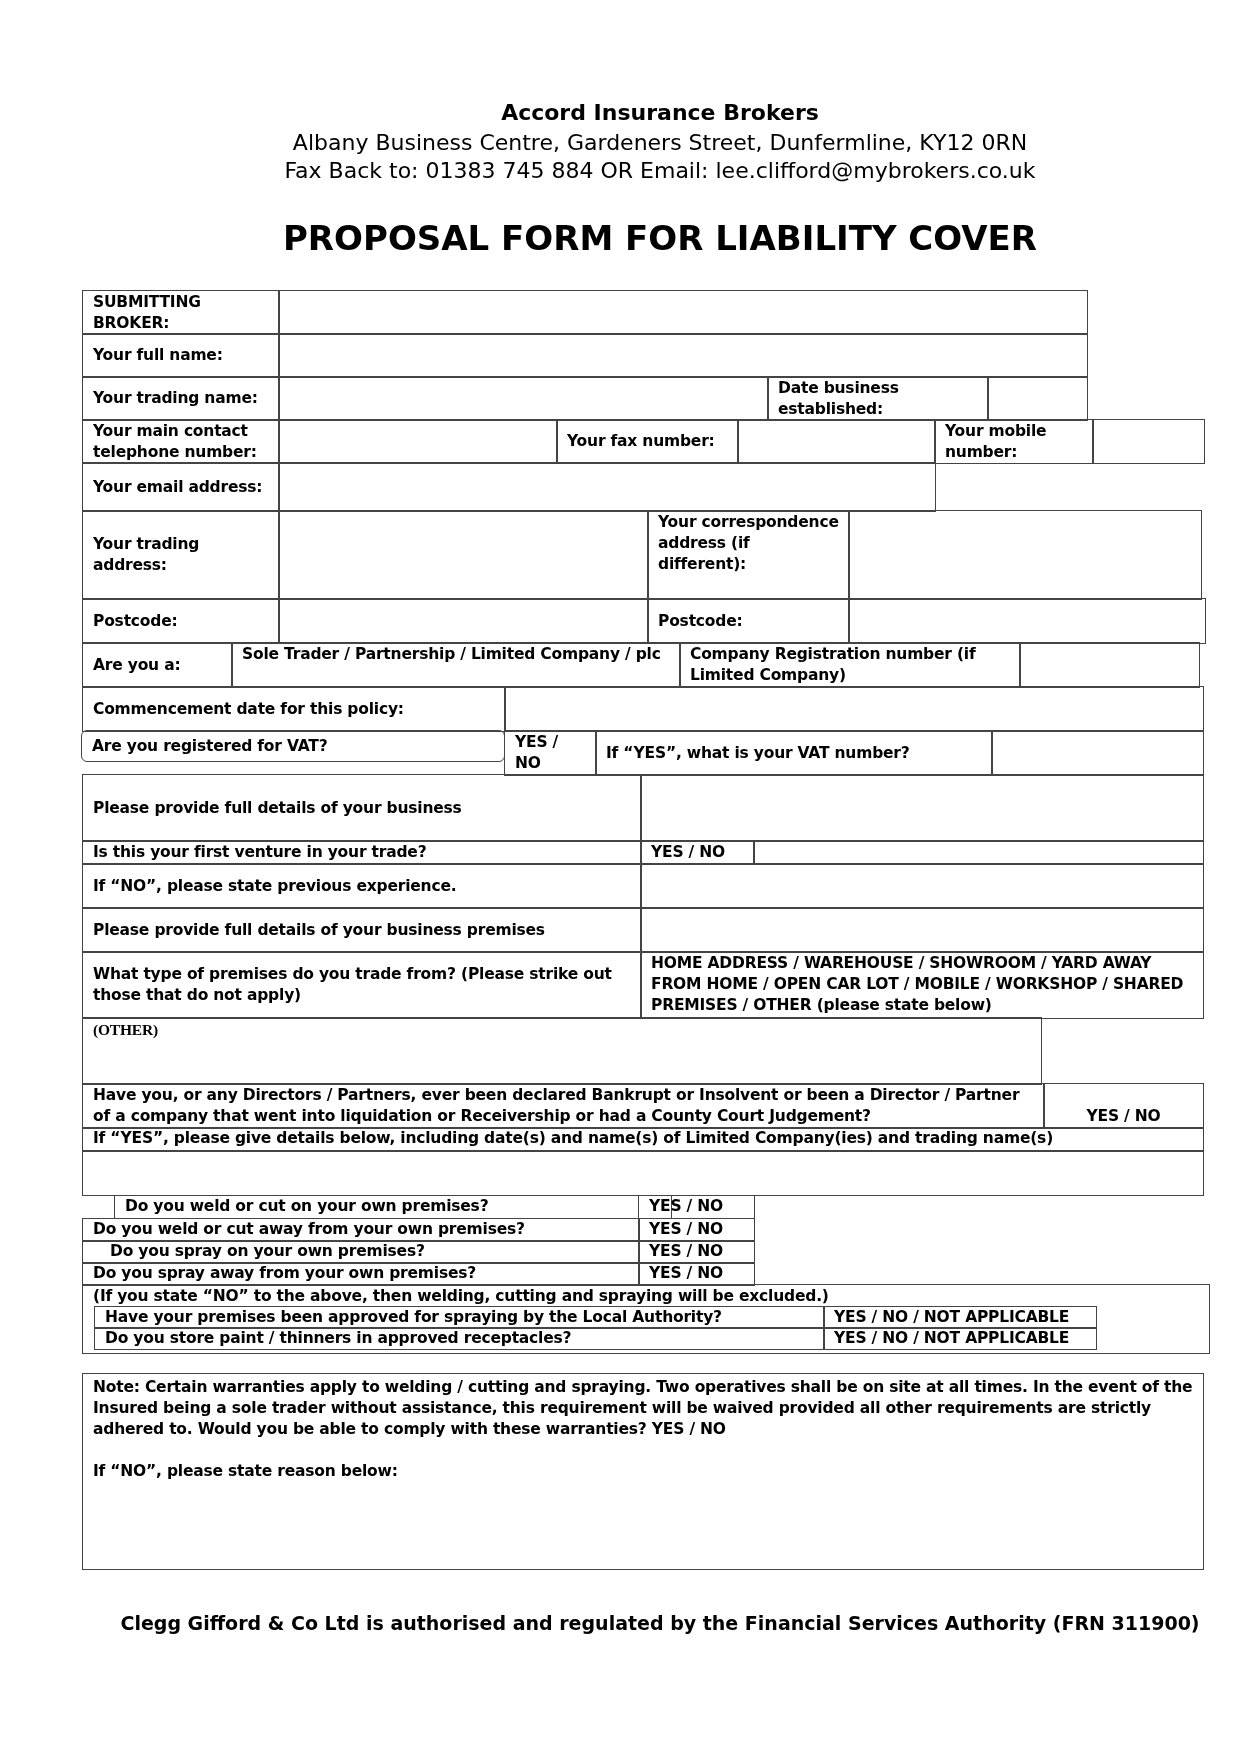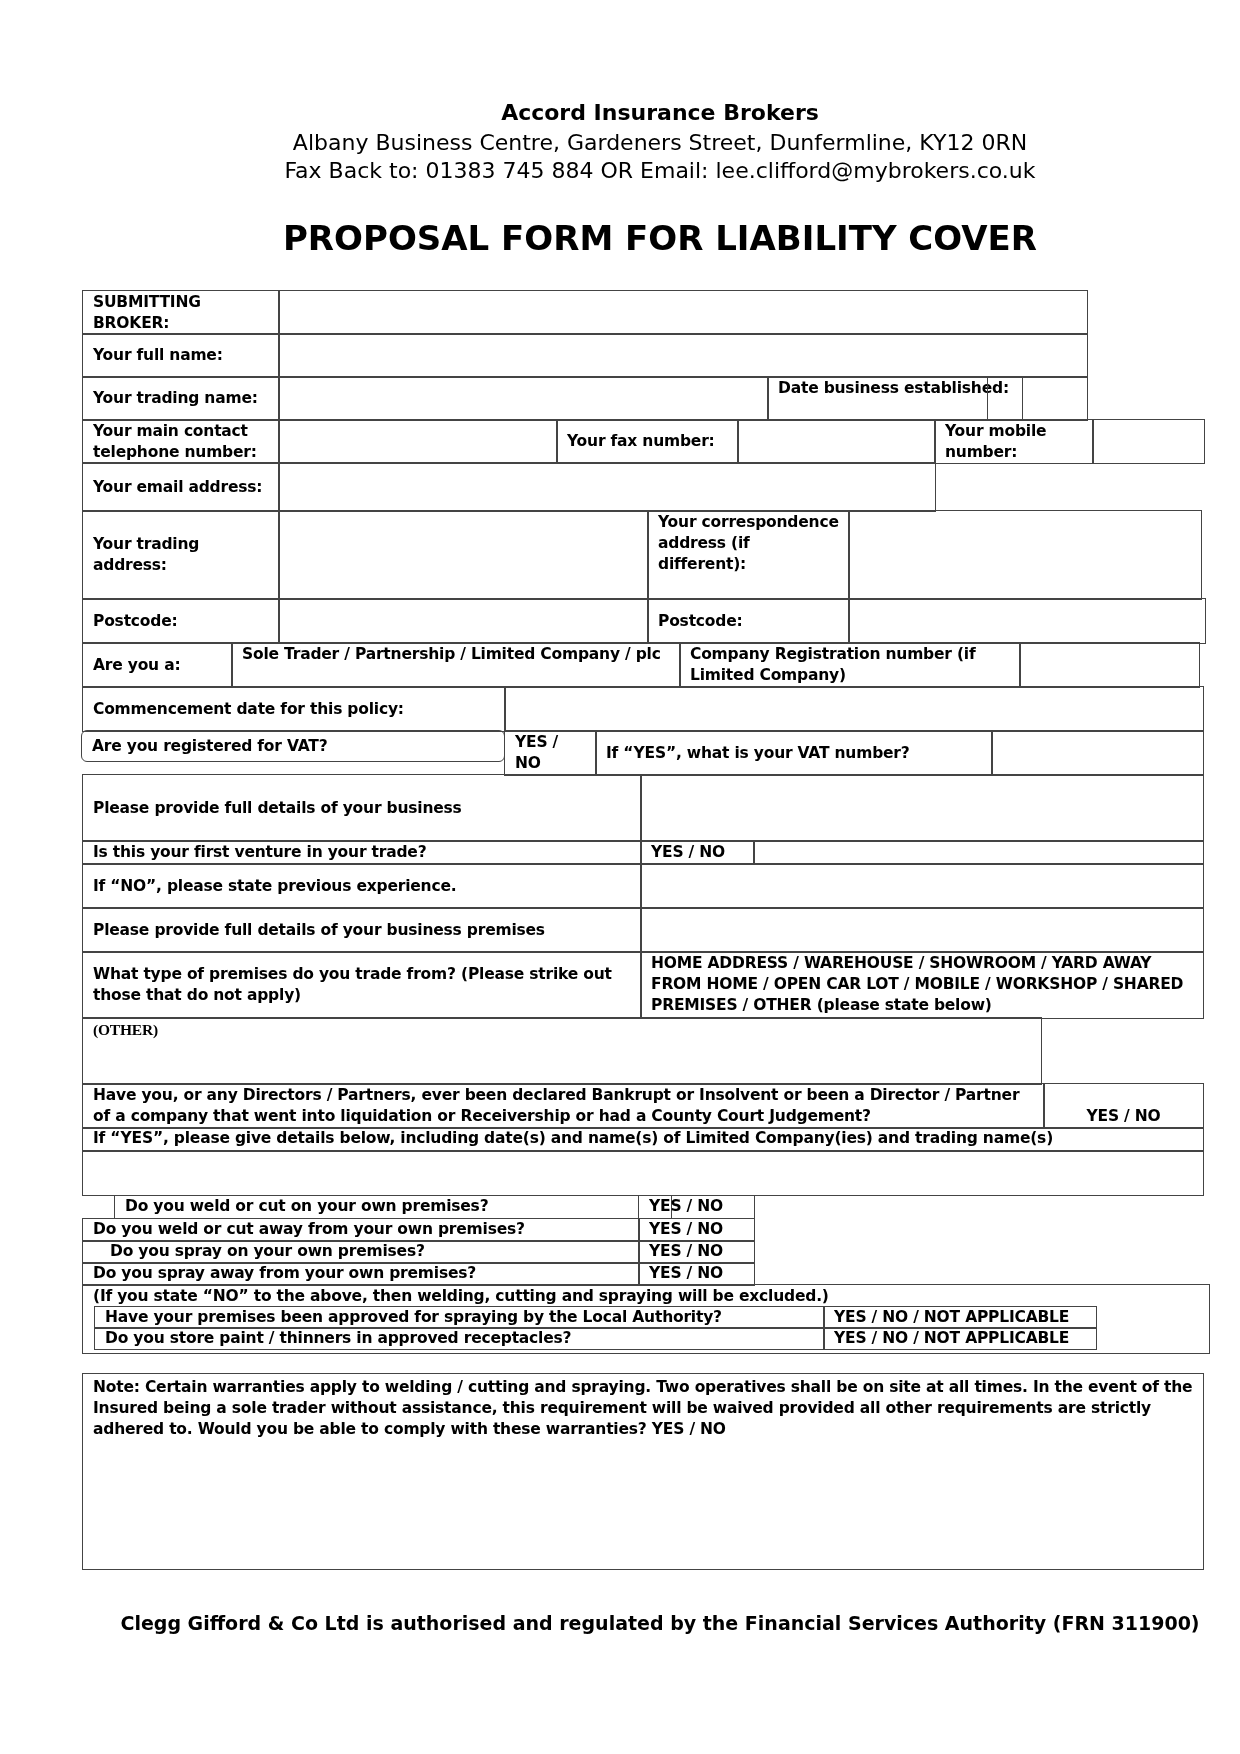--- a/index.html
+++ b/index.html
@@ -17,21 +17,21 @@
 <div class="hdr" style="top:218px;font-size:34px;font-weight:bold;">PROPOSAL FORM FOR LIABILITY COVER</div>
 
 <div class="c" style="left:82px;top:290px;width:198px;height:45px;">SUBMITTING BROKER:</div>
 <div class="c" style="left:278px;top:290px;width:810px;height:45px;"></div>
 
 <div class="c vc" style="left:82px;top:333px;width:198px;height:45px;">Your full name:</div>
 <div class="c" style="left:278px;top:333px;width:810px;height:45px;"></div>
 
 <div class="c vc" style="left:82px;top:376px;width:198px;height:45px;">Your trading name:</div>
 <div class="c" style="left:278px;top:376px;width:491px;height:45px;"></div>
-<div class="c" style="left:767px;top:376px;width:256px;height:45px;">Date business established:</div>
+<div class="c" style="left:767px;top:376px;width:222px;height:45px;">Date business established:</div>
 <div class="c" style="left:987px;top:376px;width:101px;height:45px;"></div>
 
 <div class="c" style="left:82px;top:419px;width:198px;height:45px;">Your main contact telephone number:</div>
 <div class="c" style="left:278px;top:419px;width:280px;height:45px;"></div>
 <div class="c vc" style="left:556px;top:419px;width:183px;height:45px;">Your fax number:</div>
 <div class="c" style="left:737px;top:419px;width:199px;height:45px;"></div>
 <div class="c" style="left:934px;top:419px;width:160px;height:45px;">Your mobile number:</div>
 <div class="c" style="left:1092px;top:419px;width:113px;height:45px;"></div>
 
 <div class="c vc" style="left:82px;top:462px;width:198px;height:50px;">Your email address:</div>
@@ -97,15 +97,16 @@
 <div class="c" style="left:82px;top:1284px;width:1128px;height:70px;">
   <span>(If you state “NO” to the above, then welding, cutting and spraying will be excluded.)</span>
 </div>
 <div class="c" style="left:94px;top:1306px;width:731px;height:23px;padding-top:0;">Have your premises been approved for spraying by the Local Authority?</div>
 <div class="c" style="left:823px;top:1306px;width:274px;height:23px;padding-top:0;">YES / NO / NOT APPLICABLE</div>
 <div class="c" style="left:94px;top:1327px;width:731px;height:23px;padding-top:0;">Do you store paint / thinners in approved receptacles?</div>
 <div class="c" style="left:823px;top:1327px;width:274px;height:23px;padding-top:0;">YES / NO / NOT APPLICABLE</div>
 
 <div class="c" style="left:82px;top:1373px;width:1122px;height:197px;padding-top:3px;">
   <div>Note: Certain warranties apply to welding / cutting and spraying. Two operatives shall be on site at all times. In the event of the Insured being a sole trader without assistance, this requirement will be waived provided all other requirements are strictly adhered to. Would you be able to comply with these warranties?   YES / NO</div>
+  <div style="margin-top:21px;">If “NO”, please state reason below:</div>
 </div>
 
 <div class="hdr" style="top:1612px;font-size:19px;font-weight:bold;">Clegg Gifford &amp; Co Ltd is authorised and regulated by the Financial Services Authority (FRN 311900)</div>
 
 </body></html>

